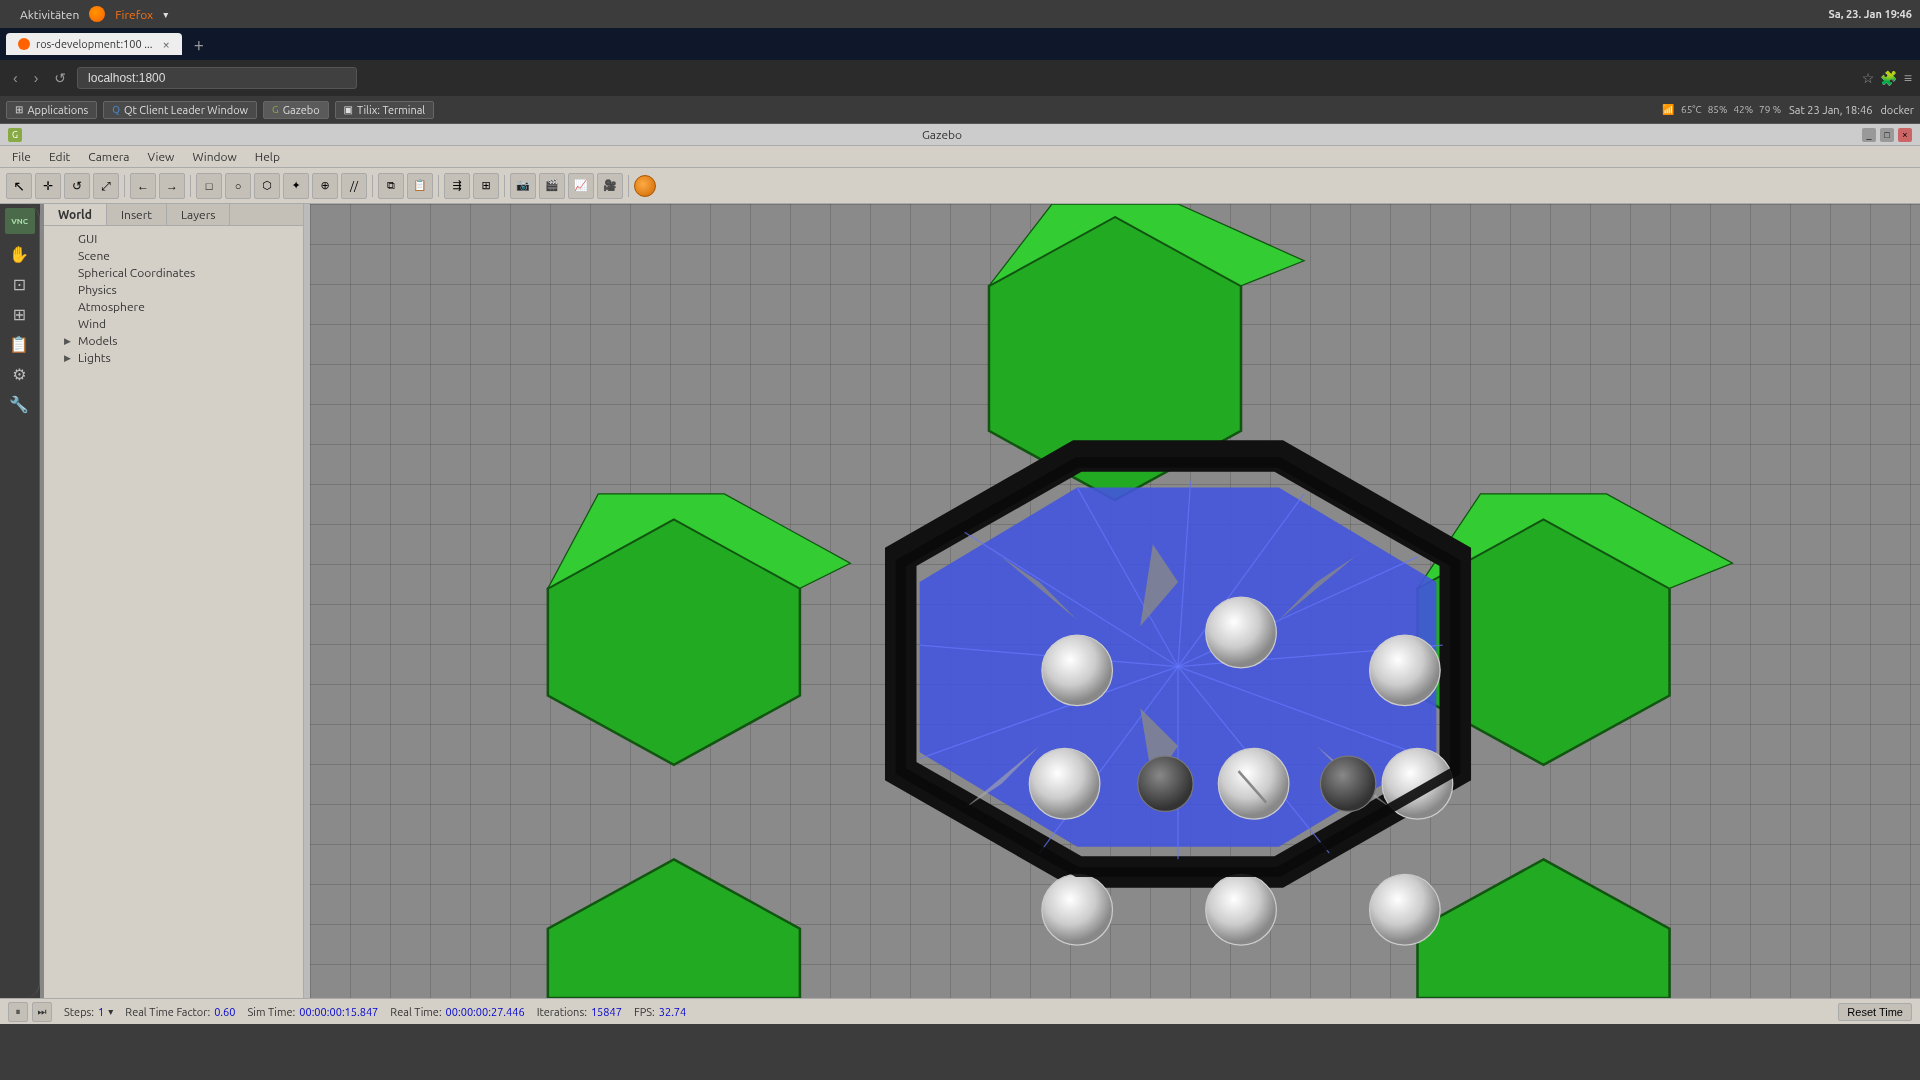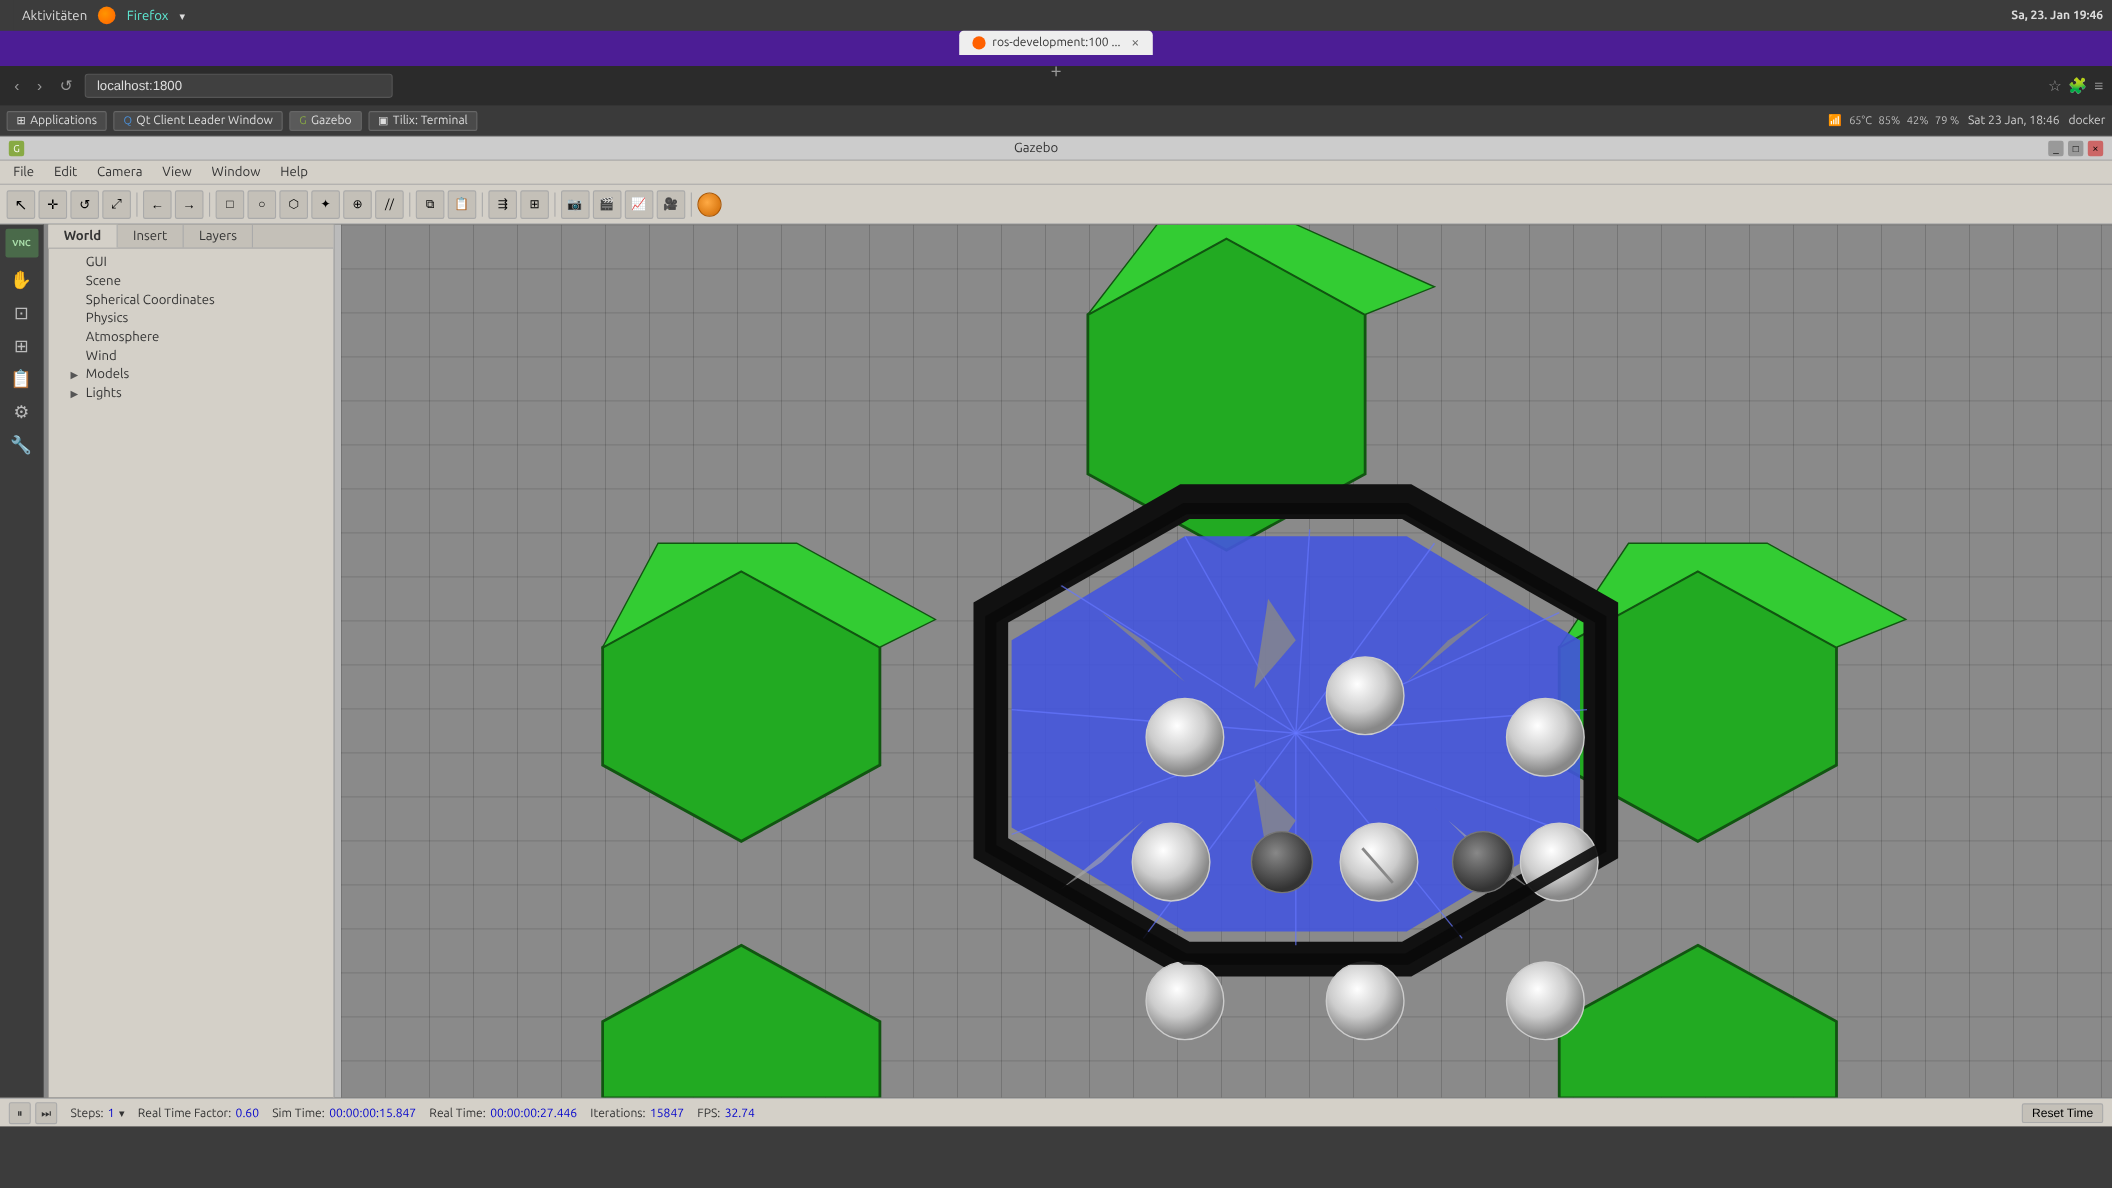--- a/index.html
+++ b/index.html
@@ -1,19 +1,19 @@
 <!DOCTYPE html>
 <html><head>
   <meta charset="utf-8">
   <style>
     * { margin: 0; padding: 0; box-sizing: border-box; }
     body { width: 1920px; height: 1080px; overflow: hidden; background: #3c3c3c; font-family: 'Ubuntu', Arial, sans-serif; font-size: 12px; }
     .browser-bar-top { background: #3c3c3c; height: 28px; display: flex; align-items: center; padding: 0 8px; gap: 10px; margin-left: 12px; }
     .system-tray { margin-left: auto; color: #ddd; font-size: 11px; display: flex; align-items: flex-end; gap: 8px; font-weight: bold; }
-    .tab-bar { background: #4c1d95; height: 32px; display: flex; align-items: center; padding: 0 6px; gap: 4px; flex-direction: column; }
+    .tab-bar { background: #0f172a; height: 32px; display: flex; align-items: center; padding: 0 6px; gap: 4px; }
     .browser-tab { background: #eee; border-radius: 4px 4px 0 0; padding: 4px 12px; font-size: 11px; color: #333; display: flex; align-items: center; gap: 6px; max-width: 180px; }
     .address-bar { background: #2b2b2b; height: 36px; display: flex; align-items: center; padding: 0 8px; gap: 6px; }
     .address-input { background: #404040; border: 1px solid #555; border-radius: 3px; padding: 3px 10px; color: #ddd; font-size: 12px; width: 280px; }
     .nav-btn { background: none; border: none; color: #999; cursor: pointer; font-size: 14px; padding: 2px 5px; }
 
     
     .taskbar { background: #3a3a3a; height: 28px; display: flex; align-items: center; padding: 0 6px; gap: 6px; font-size: 11px; color: #ddd; border-bottom: 1px solid #555; }
     .taskbar-item { background: #4a4a4a; border: 1px solid #666; border-radius: 2px; padding: 2px 8px; display: flex; align-items: center; gap: 4px; cursor: pointer; }
     .taskbar-item.active { background: #5a5a5a; }
     .tray-right { margin-left: auto; display: flex; align-items: center; gap: 8px; color: #ccc; font-size: 11px; }
@@ -25,21 +25,21 @@
     .title-btn { width: 14px; height: 14px; border-radius: 2px; background: #999; border: none; cursor: pointer; font-size: 9px; display: flex; align-items: center; justify-content: center; }
 
     
     .gazebo-menu { background: #d4d0c8; height: 22px; display: flex; align-items: center; padding: 0 4px; gap: 2px; border-bottom: 1px solid #aaa; }
     .menu-item { padding: 2px 8px; font-size: 12px; color: #333; cursor: pointer; }
 
     
     .gazebo-body { display: flex; height: calc(1080px - 30px - 28px - 32px - 36px - 28px - 22px - 22px); }
 
     
-    .vnc-sidebar { width: 40px; background: #3c3c3c; display: flex; flex-direction: column; align-items: center; padding-top: 4px; gap: 2px; border-right: 1px solid #555; }
+    .vnc-sidebar { width: 40px; background: #3c3c3c; display: flex; flex-direction: column; align-items: center; padding-top: 4px; gap: 2px; border-right: 1px solid #555; border-radius: 15px; }
     .vnc-logo { background: #4a6a4a; width: 30px; height: 26px; display: flex; align-items: center; justify-content: center; font-size: 9px; color: #8fbc8f; font-weight: bold; border-radius: 2px; margin-bottom: 4px; }
     .vnc-icon { width: 28px; height: 28px; display: flex; align-items: center; justify-content: center; color: #999; font-size: 16px; cursor: pointer; border-radius: 2px; }
 
     
     .left-panel { width: 260px; background: #d4d0c8; border-right: 1px solid #aaa; display: flex; flex-direction: column; }
     .left-panel-tabs { display: flex; background: #c4c0b8; border-bottom: 1px solid #aaa; }
     .panel-tab { padding: 4px 14px; font-size: 12px; color: #333; cursor: pointer; border-right: 1px solid #aaa; }
     .panel-tab.active { background: #d4d0c8; font-weight: bold; }
 
     
@@ -79,21 +79,21 @@
 
     
     .scene-svg { position: absolute; top: 0; left: 0; width: 100%; height: 100%; }
   </style>
 </head>
 <body>
 
 <div class="browser-bar-top">
   <span style="color:#ddd;font-size:12px;cursor:pointer;">Aktivitäten</span>
   <span style="width:16px;height:16px;background:radial-gradient(circle at 40% 40%, #ff9500, #ff6000);border-radius:50%;display:inline-block;"></span>
-  <span style="color:#5eead4;font-size:12px;cursor:pointer;">Firefox</span>
+  <span style="color:#f97316;font-size:12px;cursor:pointer;">Firefox</span>
   <span style="color:#ddd;font-size:10px;">▾</span>
   <div class="system-tray">
     <span style="color:#ddd;font-size:11px;">Sa, 23. Jan  19:46</span>
   </div>
 </div>
 
 <div class="tab-bar">
   <div class="browser-tab">
     <span style="width:12px;height:12px;background:#ff6000;border-radius:50%;display:inline-block;"></span>
     <span style="font-size:11px;color:#333;white-space:nowrap;overflow:hidden;text-overflow:ellipsis;max-width:130px;">ros-development:100 ...</span>

